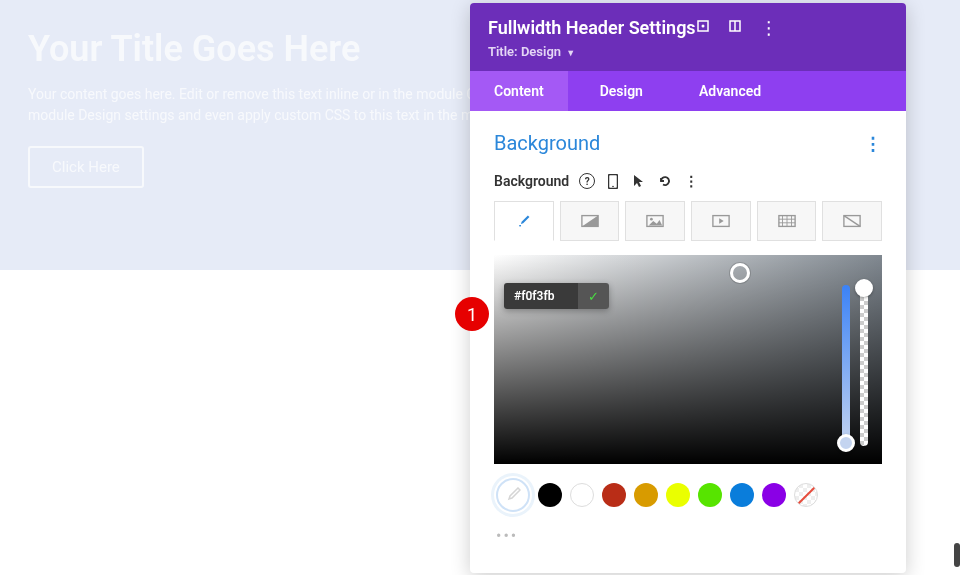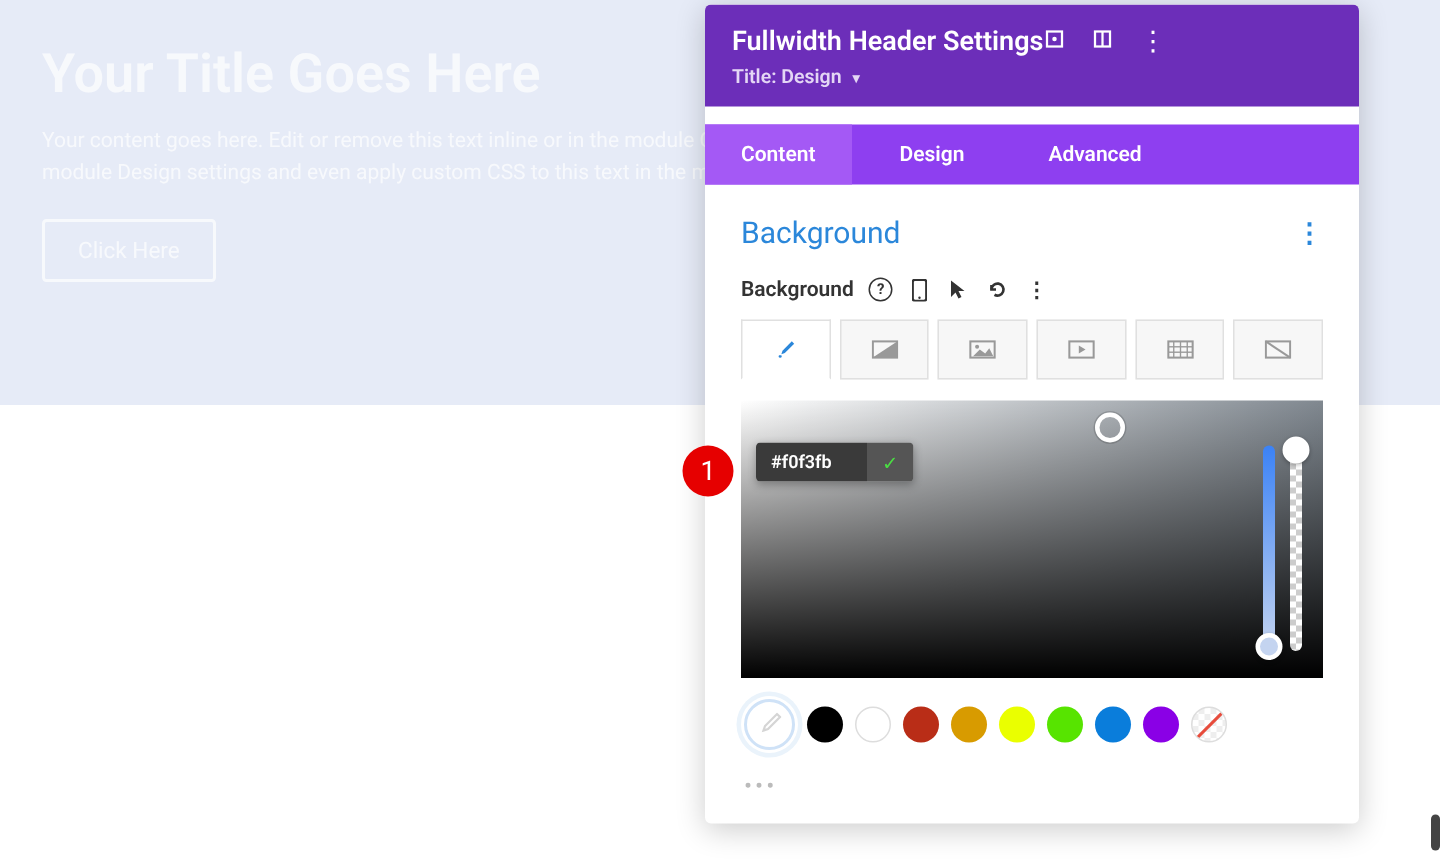--- a/index.html
+++ b/index.html
@@ -18,42 +18,42 @@
   background: #fff; box-shadow: 0 4px 20px rgba(0,0,0,0.2); border-radius: 4px; overflow: hidden;
 }
 .panel-header { background: #6c2eb9; color: #fff; padding: 14px 18px 12px; }
 .panel-title-row { display: flex; justify-content: flex-start; align-items: center; }
 .panel-title { font-size: 18px; font-weight: 600; }
 .panel-header-icons { display: flex; gap: 18px; align-items: center; }
 .panel-header-icons span { cursor: pointer; font-size: 14px; }
 .preset-row { font-size: 13px; font-weight: 600; color: #e4d6f5; margin-top: 6px; cursor: pointer; }
 .preset-row .caret { font-size: 9px; margin-left: 2px; }
 
-.tabs { display: flex; background: #8e3ff0; margin-top: 12px; }
+.tabs { display: flex; background: #8e3ff0; }
 .tab { flex: none; padding: 12px 24px; color: #fff; font-size: 14px; font-weight: 600; cursor: pointer; }
 .tab.active { background: #a459f5; }
 .tab:nth-child(2) { margin-left: 8px; }
 .tab:nth-child(3) { margin-left: 8px; text-align: right; }
 
-.panel-body { padding: 20px 24px 10px; }
+.panel-body { padding: 20px 24px 22px; }
 .section-row { display: flex; justify-content: space-between; align-items: center; margin-bottom: 18px; }
 .section-title { color: #2b87da; font-size: 20px; }
 .kebab { color: #2b87da; font-size: 18px; font-weight: bold; cursor: pointer; }
 
 .bg-label-row { display: flex; align-items: center; gap: 10px; margin-bottom: 12px; font-size: 14px; font-weight: 600; color: #333; }
 .bg-label-row .ico { font-size: 13px; cursor: pointer; display: inline-flex; align-items: center; justify-content: center; width: 16px; height: 16px; }
 .ico.help { border: 1.5px solid #333; border-radius: 50%; font-size: 10px; font-weight: bold; }
 .ico.dark { color: #333; }
 
 .bg-tabs { display: flex; gap: 6px; margin-bottom: 0; }
 .bg-tab { flex: 1; height: 40px; border: 1px solid #e0e0e0; background: #f7f7f7; display: flex; align-items: center; justify-content: center; cursor: pointer; }
 .bg-tab.active { background: #fff; border-bottom-color: #fff; }
 .bg-tab svg { width: 18px; height: 14px; }
 
-.color-canvas { position: relative; width: 100%; height: 185px; margin-top: 14px; background: linear-gradient(to bottom, rgba(0,0,0,0) 0%, #000 100%), linear-gradient(to right, #fff 0%, #808890 100%); }
+.color-canvas { position: relative; width: 100%; height: 209px; margin-top: 14px; background: linear-gradient(to bottom, rgba(0,0,0,0) 0%, #000 100%), linear-gradient(to right, #fff 0%, #808890 100%); }
 .canvas-handle { position: absolute; top: 8px; right: 132px; width: 20px; height: 20px; border: 3px solid #fff; border-radius: 50%; box-shadow: 0 0 0 1px rgba(0,0,0,0.15); cursor: pointer; }
 .hex-pill { position: absolute; top: 28px; left: 10px; display: flex; align-items: stretch; border-radius: 3px; overflow: hidden; box-shadow: 0 2px 6px rgba(0,0,0,0.3); }
 .hex-input { background: #3a3a3a; color: #fff; border: none; padding: 6px 10px; font-size: 12px; font-weight: 600; width: 74px; font-family: inherit; }
 .hex-confirm { background: #555; color: #4ade43; border: none; padding: 0 10px; cursor: pointer; font-size: 13px; display: flex; align-items: center; }
 
 .slider-col { position: absolute; right: 14px; top: 30px; bottom: 18px; display: flex; gap: 10px; }
 .slider { width: 8px; height: 100%; border-radius: 4px; position: relative; }
 .slider.hue { background: linear-gradient(to bottom, #3b82f6, #c4d4f0); }
 .slider.alpha { background: repeating-conic-gradient(#ccc 0% 25%, #fff 0% 50%) 0 0/8px 8px; }
 .slider-handle { position: absolute; left: 50%; width: 18px; height: 18px; border: 3px solid #fff; background: #fff; border-radius: 50%; transform: translateX(-50%); box-shadow: 0 1px 3px rgba(0,0,0,0.3); cursor: pointer; }

